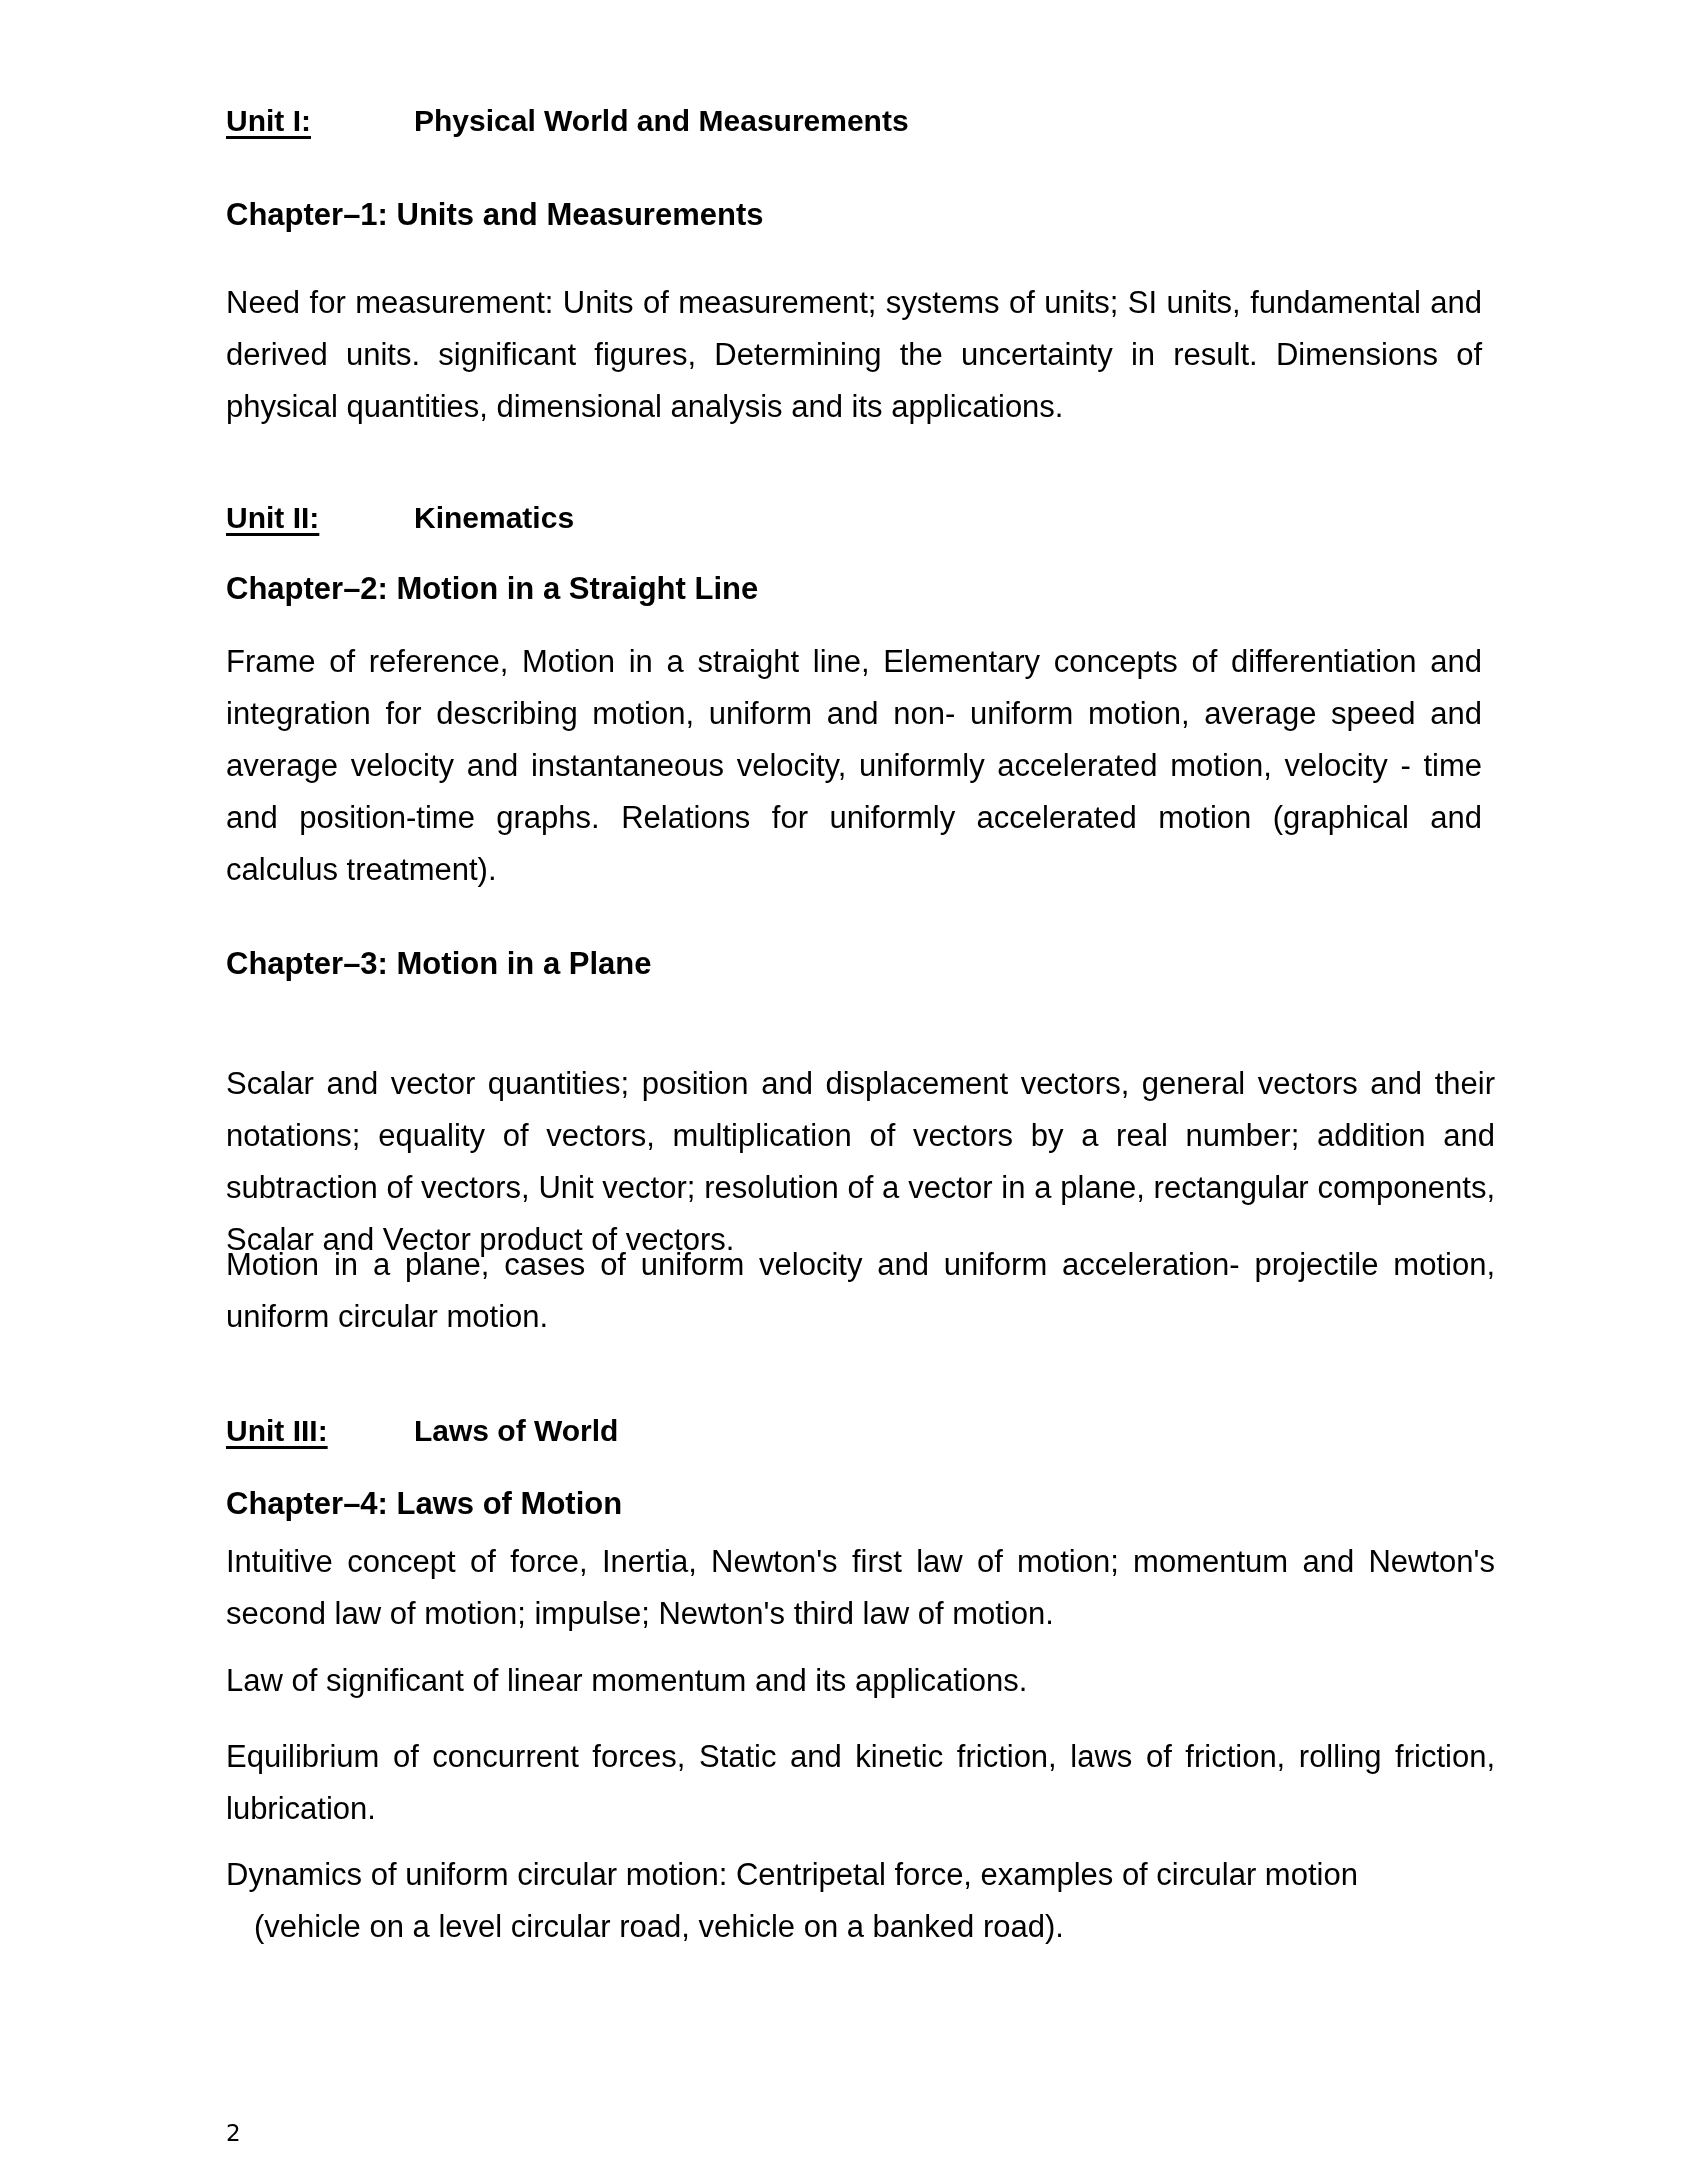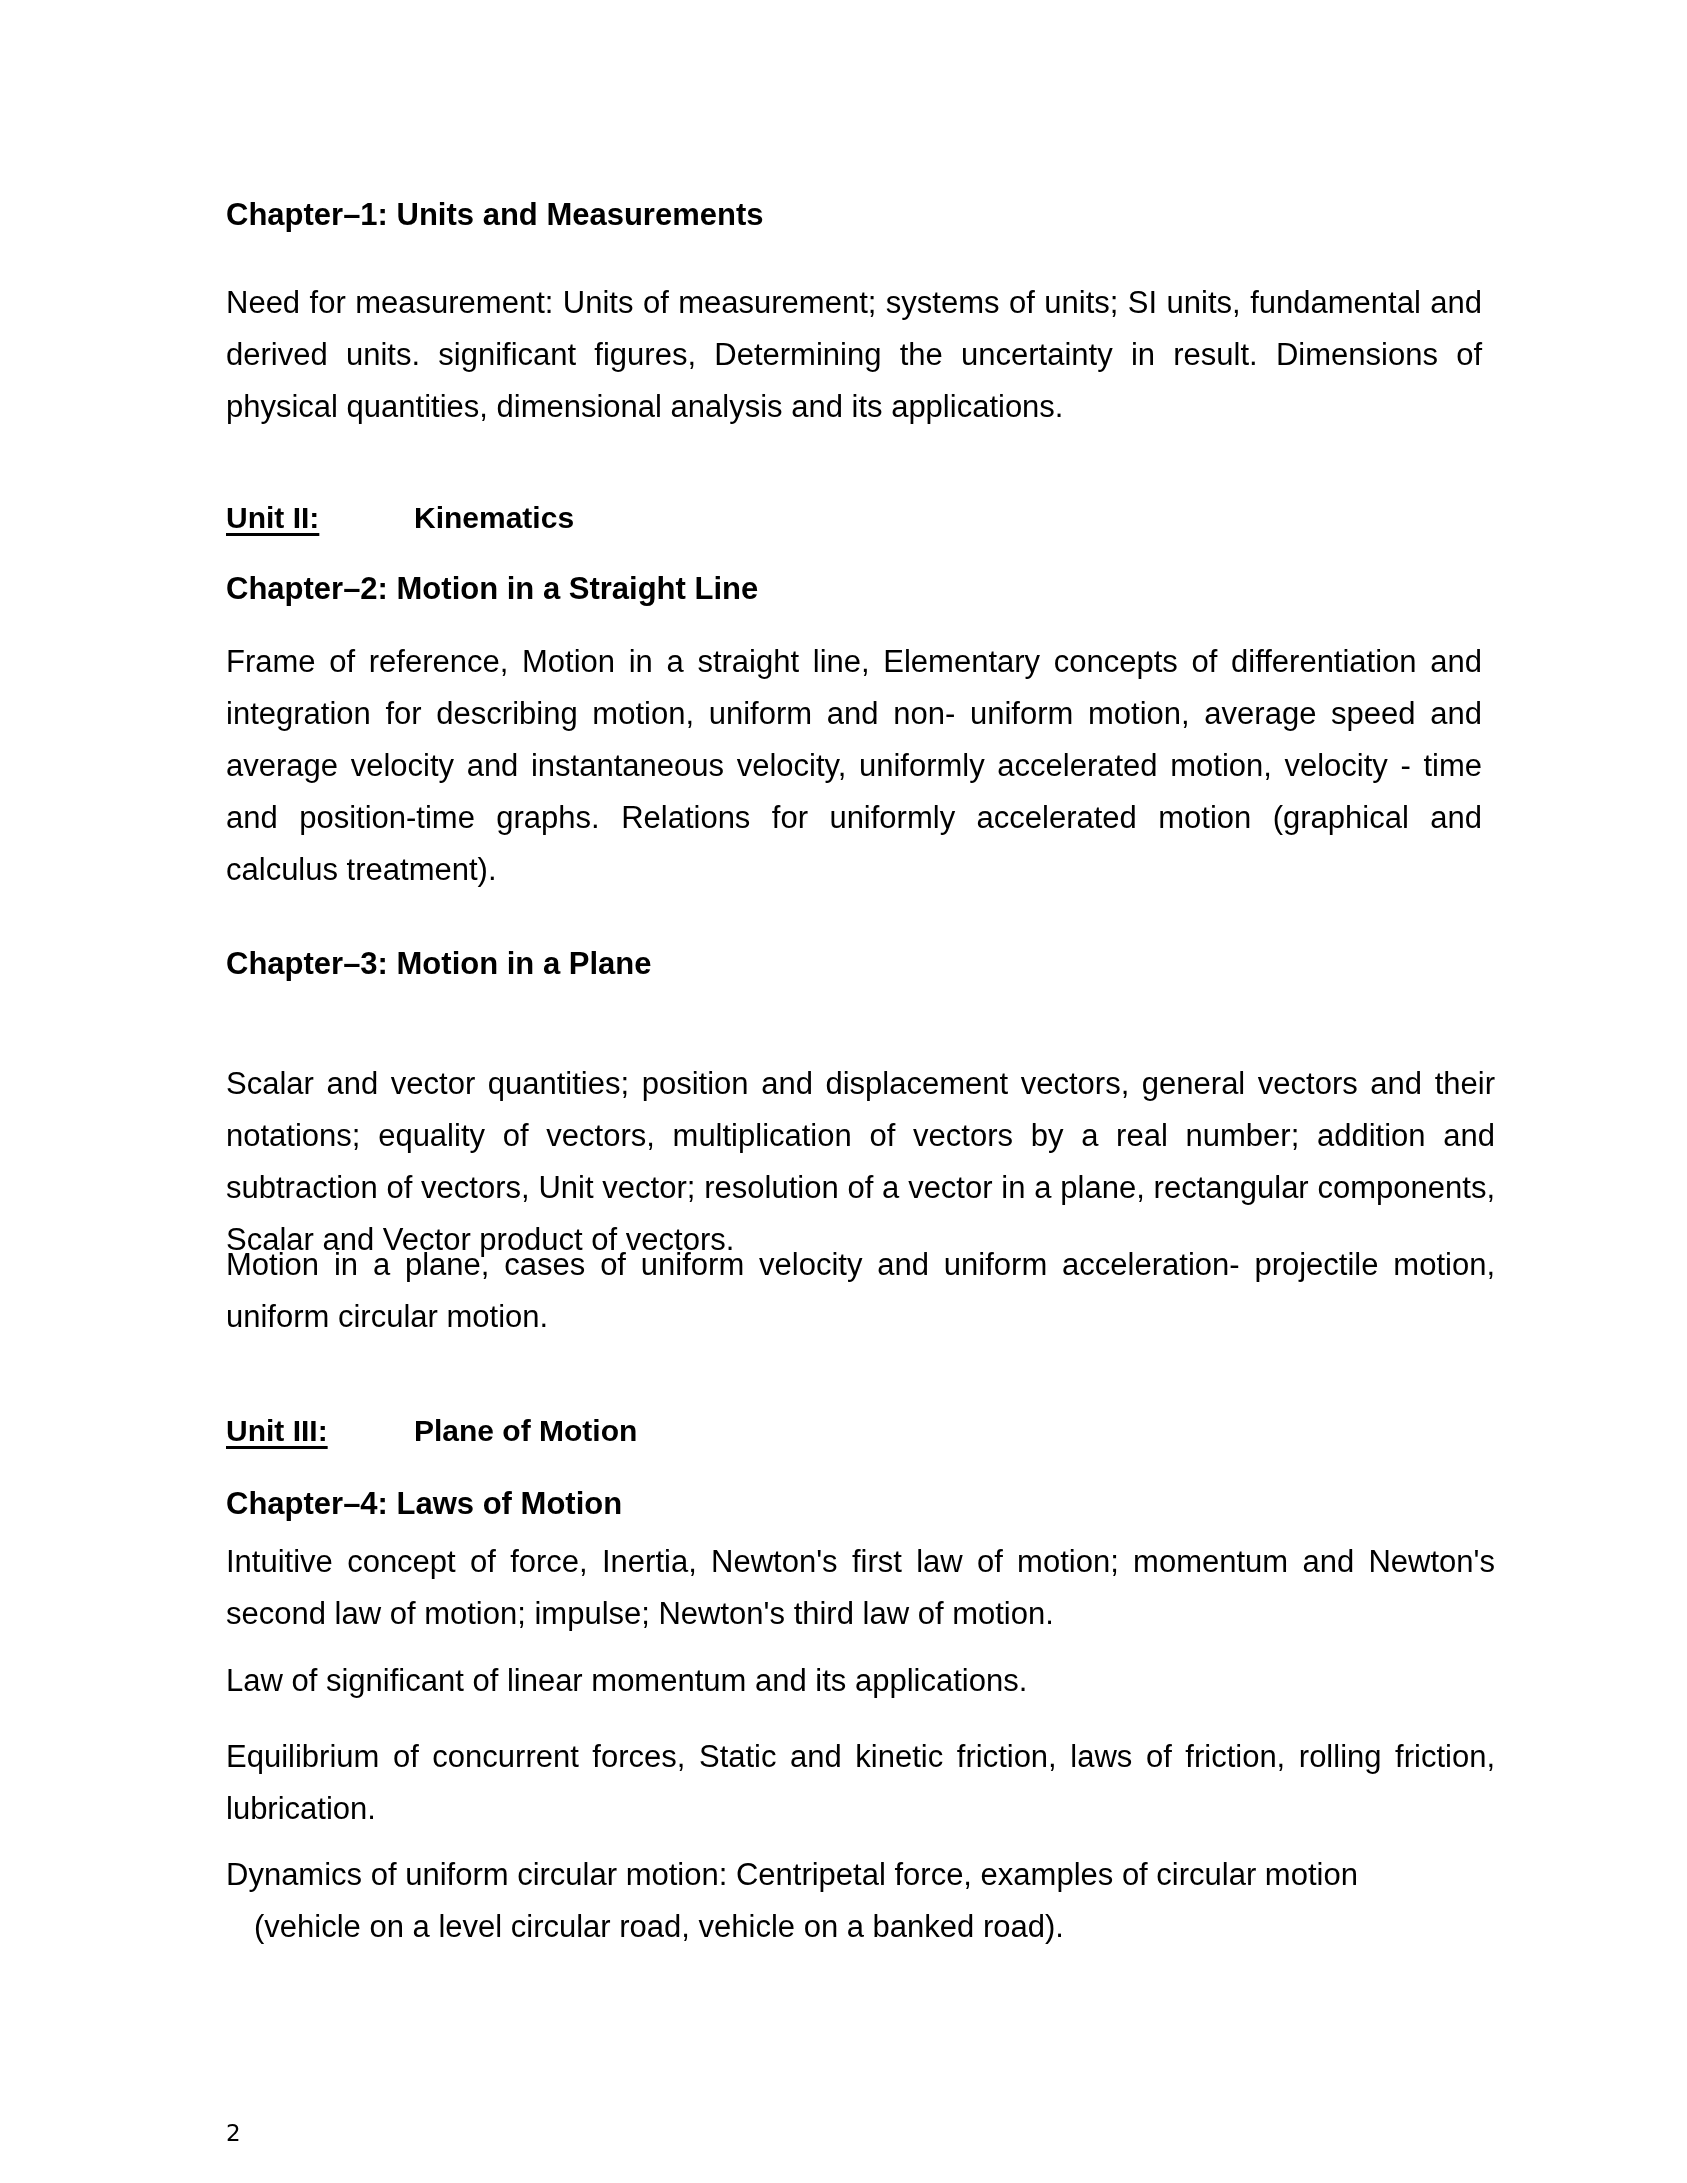--- a/index.html
+++ b/index.html
@@ -21,35 +21,38 @@
   .w4 { width: 1269px; }
   .nojust { text-align: left; }
   .page-number { position: absolute; left: 226px; top: 2120px; font-size: 23px;
                  line-height: 26.5px; font-family: "DejaVu Sans", sans-serif; }
 </style>
 </head>
 <body>
 
 <div class="page">
 
+  <div class="unit-heading" style="top:101px;">
+    <span class="unit-label">Unit I:</span><span class="unit-title">Physical World and Measurements</span>
+  </div>
   <div class="chapter-heading" style="top:195px;">Chapter–1: Units and Measurements</div>
   <p class="para w1" style="top:277px;">Need for measurement: Units of measurement; systems of units; SI units, fundamental and derived units. significant figures, Determining the uncertainty in result. Dimensions of physical quantities, dimensional analysis and its applications.</p>
 
   <div class="unit-heading" style="top:498px;">
     <span class="unit-label">Unit II:</span><span class="unit-title">Kinematics</span>
   </div>
   <div class="chapter-heading" style="top:569px;">Chapter–2: Motion in a Straight Line</div>
   <p class="para w2" style="top:636px;">Frame of reference, Motion in a straight line, Elementary concepts of differentiation and integration for describing motion, uniform and non- uniform motion, average speed and average velocity and instantaneous velocity, uniformly accelerated motion, velocity - time and position-time graphs. Relations for uniformly accelerated motion (graphical and calculus treatment).</p>
 
   <div class="chapter-heading" style="top:944px;">Chapter–3: Motion in a Plane</div>
   <p class="para w3" style="top:1058px;">Scalar and vector quantities; position and displacement vectors, general vectors and their notations; equality of vectors, multiplication of vectors by a real number; addition and subtraction of vectors, Unit vector; resolution of a vector in a plane, rectangular components, Scalar and Vector product of vectors.</p>
   <p class="para w3" style="top:1239px;">Motion in a plane, cases of uniform velocity and uniform acceleration- projectile motion, uniform circular motion.</p>
 
   <div class="unit-heading" style="top:1411px;">
-    <span class="unit-label">Unit III:</span><span class="unit-title">Plane of Motion</span>
+    <span class="unit-label">Unit III:</span><span class="unit-title">Laws of World</span>
   </div>
   <div class="chapter-heading" style="top:1484px;">Chapter–4: Laws of Motion</div>
   <p class="para w4" style="top:1536px;">Intuitive concept of force, Inertia, Newton's first law of motion; momentum and Newton's second law of motion; impulse; Newton's third law of motion.</p>
   <p class="para w4 nojust" style="top:1655px;">Law of significant of linear momentum and its applications.</p>
   <p class="para w4" style="top:1731px;">Equilibrium of concurrent forces, Static and kinetic friction, laws of friction, rolling friction, lubrication.</p>
   <p class="para w4 nojust" style="top:1849px;">Dynamics of uniform circular motion: Centripetal force, examples of circular motion</p>
   <p class="para w4 nojust" style="top:1901px;margin-left:28px;">(vehicle on a level circular road, vehicle on a banked road).</p>
 
   <div class="page-number">2</div>
 </div>

